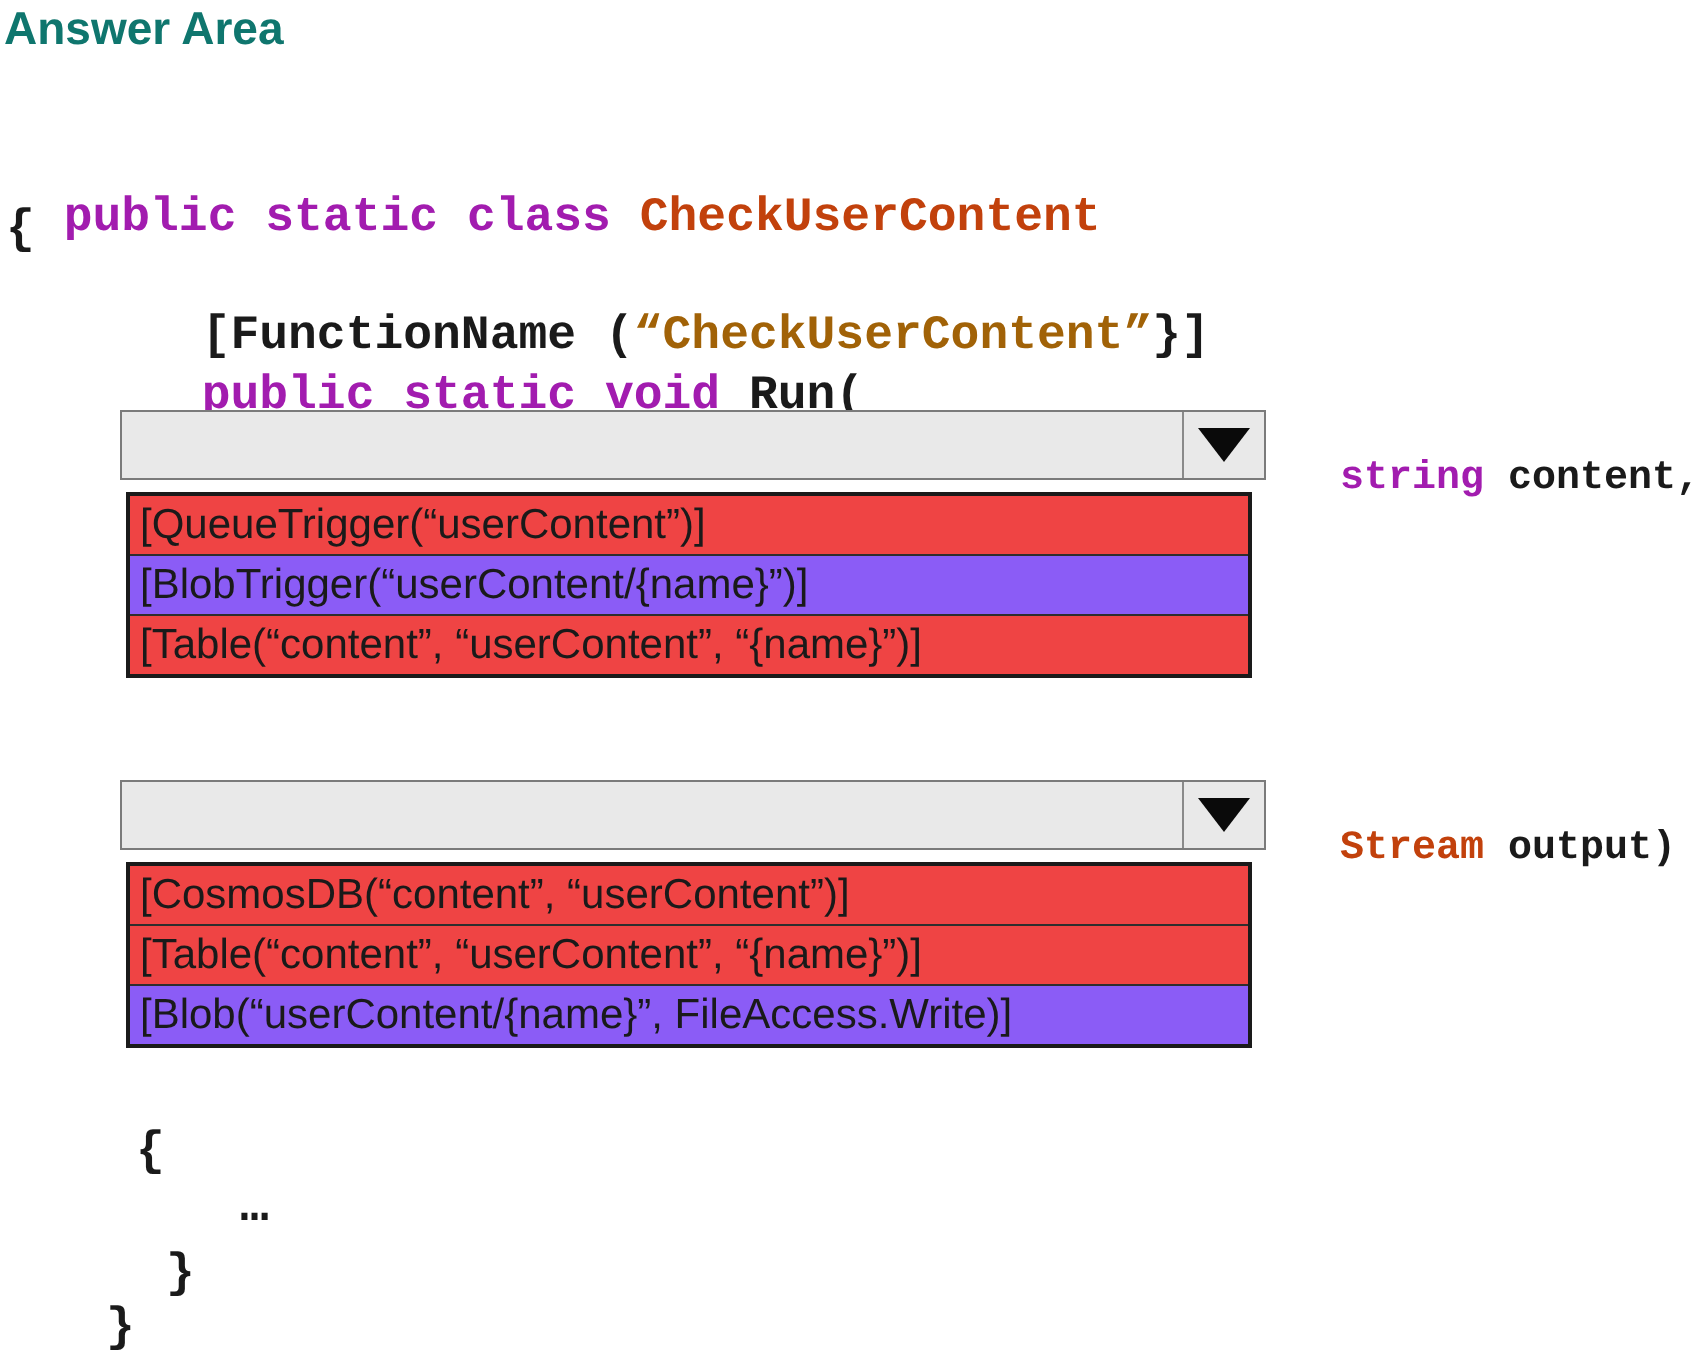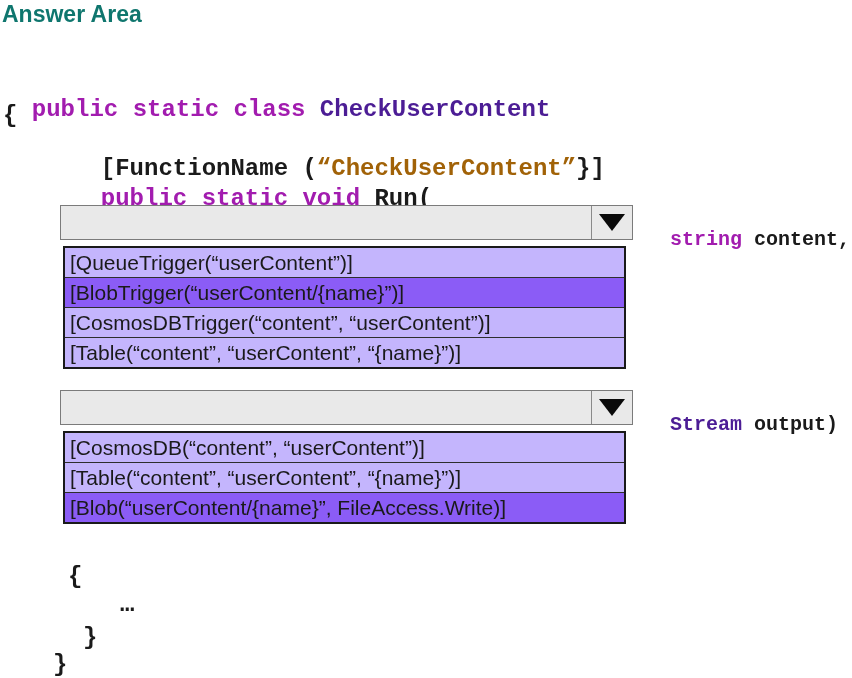--- a/index.html
+++ b/index.html
@@ -15,21 +15,21 @@
     position:absolute;white-space:pre;
     font-family:"Liberation Mono","DejaVu Sans Mono",monospace;
     font-weight:bold;font-size:24px;line-height:24px;color:#1a1a1a;
   }
   .param{
     position:absolute;white-space:pre;
     font-family:"Liberation Mono","DejaVu Sans Mono",monospace;
     font-weight:bold;font-size:20px;line-height:20px;color:#1a1a1a;
   }
   .kw{color:#a21caf;}
-  .ty{color:#4c1d95;}
+  .ty{color:#c2410c;}
   .str{color:#a16207;}
   .dd-header{
     position:absolute;left:60px;width:573px;height:35px;box-sizing:border-box;
     background:#E9E9E9;border:1px solid #7b7b7b;cursor:pointer;
   }
   .dd-arrow-cell{
     position:absolute;right:0;top:0;width:41px;height:100%;box-sizing:border-box;
     border-left:1px solid #8a8a8a;display:flex;align-items:center;justify-content:center;
   }
   .dd-arrow{
@@ -38,21 +38,21 @@
     border-top:17px solid #0a0a0a;
   }
   .dd-list{
     position:absolute;left:63px;width:563px;box-sizing:border-box;
     background:#ffffff;border:2px solid #1a1a1a;
   }
   .dd-option{
     height:29px;line-height:29px;box-sizing:content-box;
     padding-left:5px;white-space:pre;overflow:hidden;
     font-family:"Liberation Sans",sans-serif;font-size:21px;color:#1a1a1a;
-    border-bottom:1px solid #2e2e2e;background:#c4b5fd;cursor:pointer;
+    border-bottom:1px solid #2e2e2e;background:#ef4444;cursor:pointer;
   }
   .dd-option:last-child{border-bottom:none;}
   .dd-option.selected{background:#8b5cf6;}
 </style>
 </head>
 <body>
 
 <div class="title">Answer Area</div>
 
 <div class="codeline" style="left:3px;top:74px;">
@@ -74,21 +74,20 @@
   </div>
 </div>
 
 <div class="param" style="left:646px;top:210px;">
   <span class="kw">string</span><span> content,</span>
 </div>
 
 <div class="dd-list" style="top:246px;">
   <div class="dd-option">[QueueTrigger(“userContent”)]</div>
   <div class="dd-option selected">[BlobTrigger(“userContent/{name}”)]</div>
-  <div class="dd-option">[CosmosDBTrigger(“content”, “userContent”)]</div>
   <div class="dd-option">[Table(“content”, “userContent”, “{name}”)]</div>
 </div>
 
 <div class="dd-header" style="top:390px;">
   <div class="dd-arrow-cell">
     <span class="dd-arrow"></span>
   </div>
 </div>
 
 <div class="param" style="left:646px;top:395px;">

